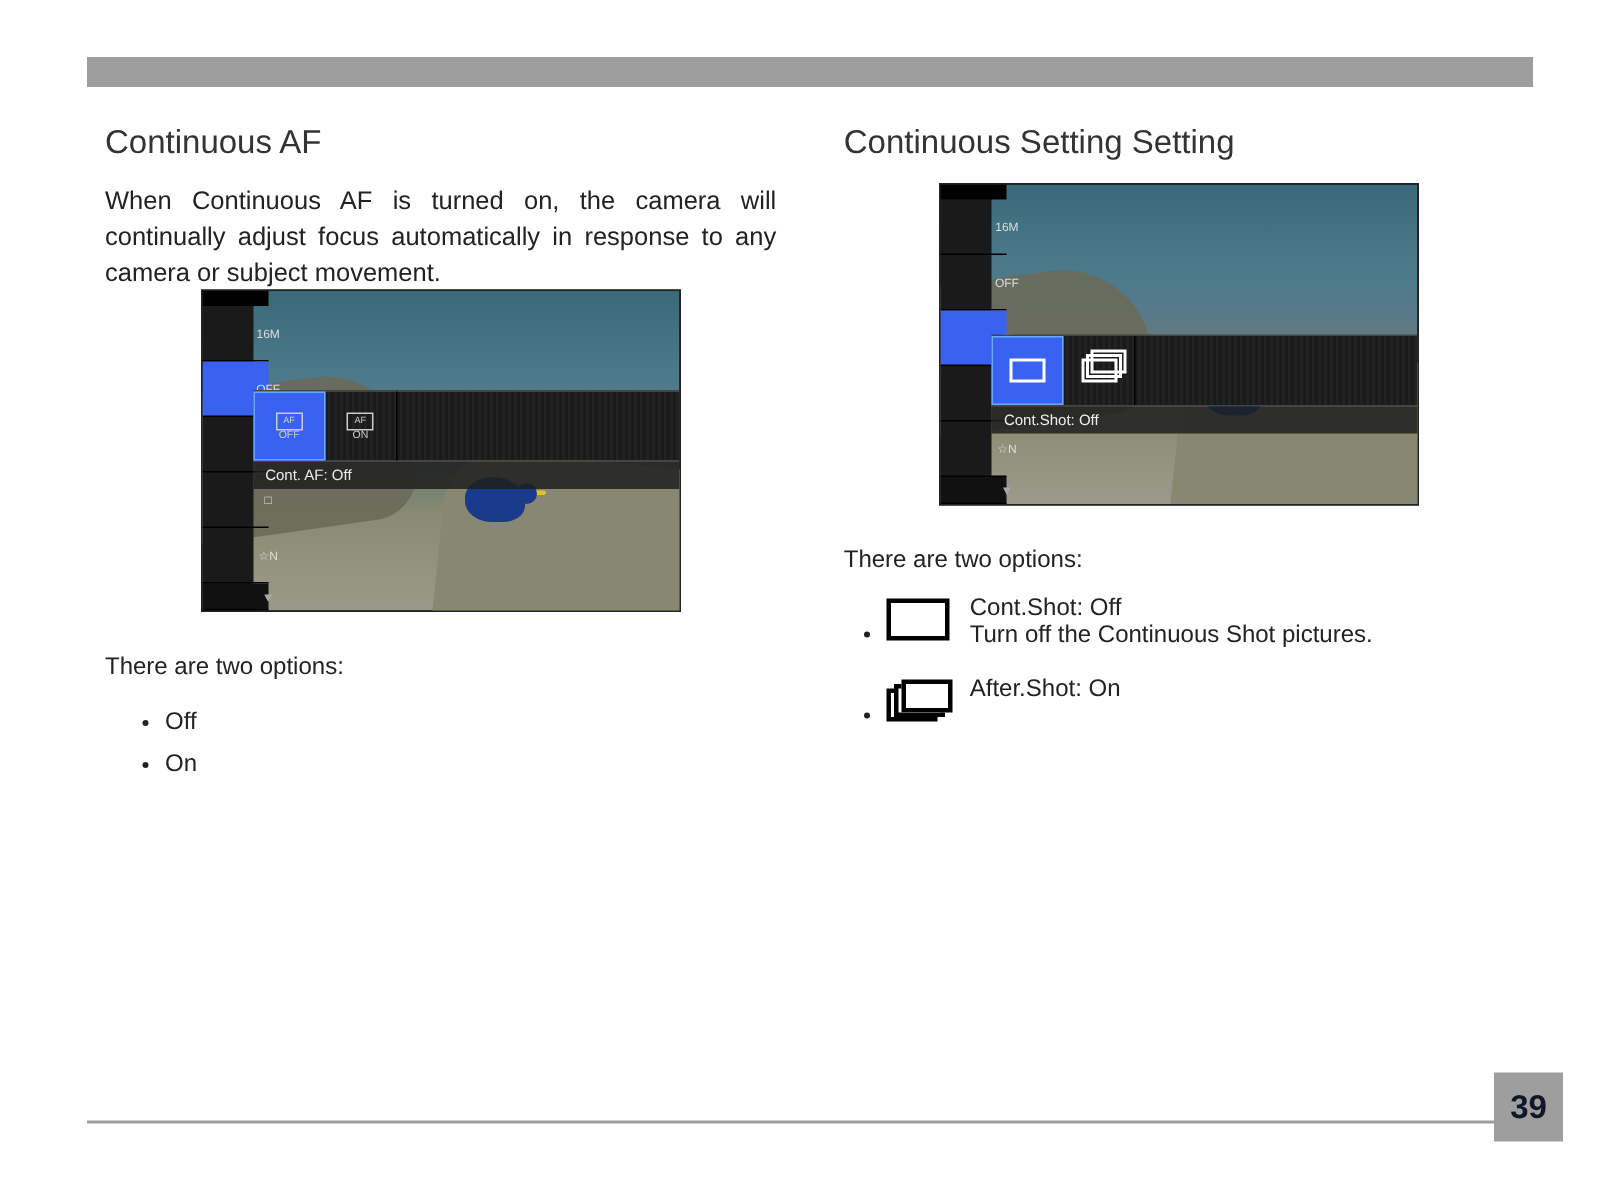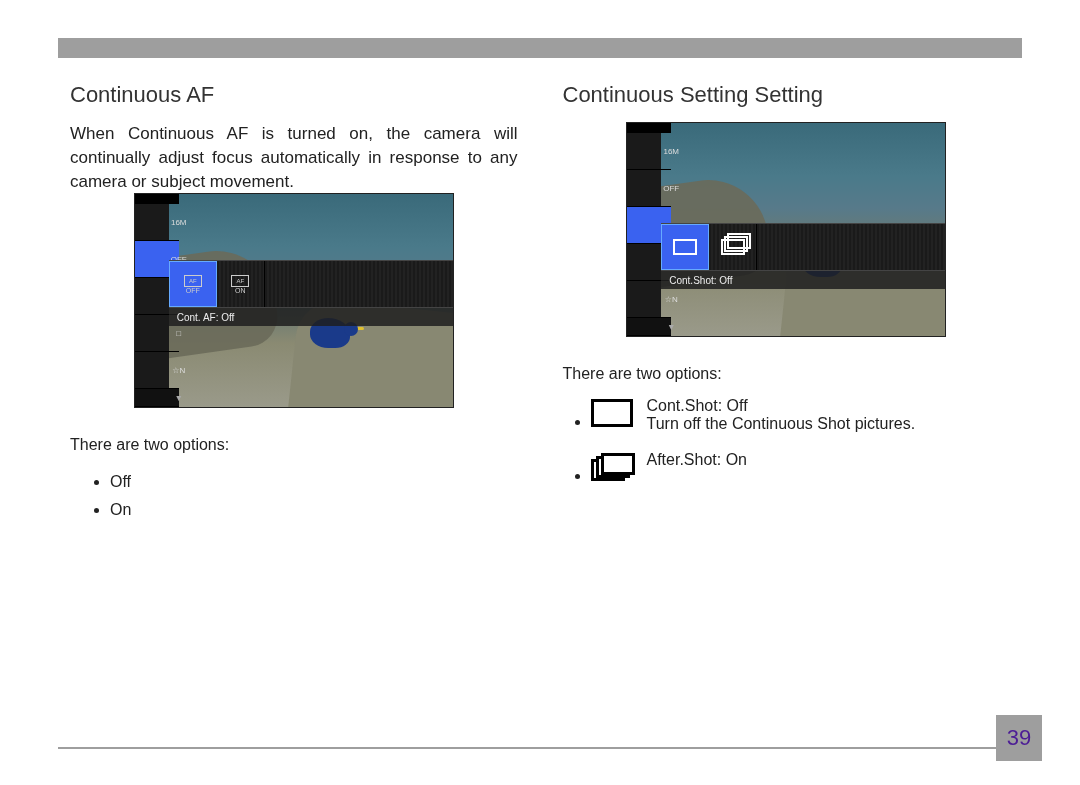--- a/index.html
+++ b/index.html
@@ -116,22 +116,23 @@
   .opt-text .title-line { display:block; }
   .opt-text .desc { display:block; }
 
   .footer {
     position:absolute; bottom:36px; left:58px; right:58px;
     height:2px; background:#9e9e9e;
   }
   .pagenum {
     position:absolute; right:38px; bottom:24px;
     width:46px; height:46px; background:#9e9e9e;
-    color:#4c1d95; display:flex; align-items:center; justify-content:center;
+    color:#0f172a; display:flex; align-items:center; justify-content:center;
     font-size:22px;
+    font-weight:bold;
   }
 </style>
 </head>
 <body>
 
 <div class="topbar"></div>
 
 <div class="content">
 
   <div class="col">

